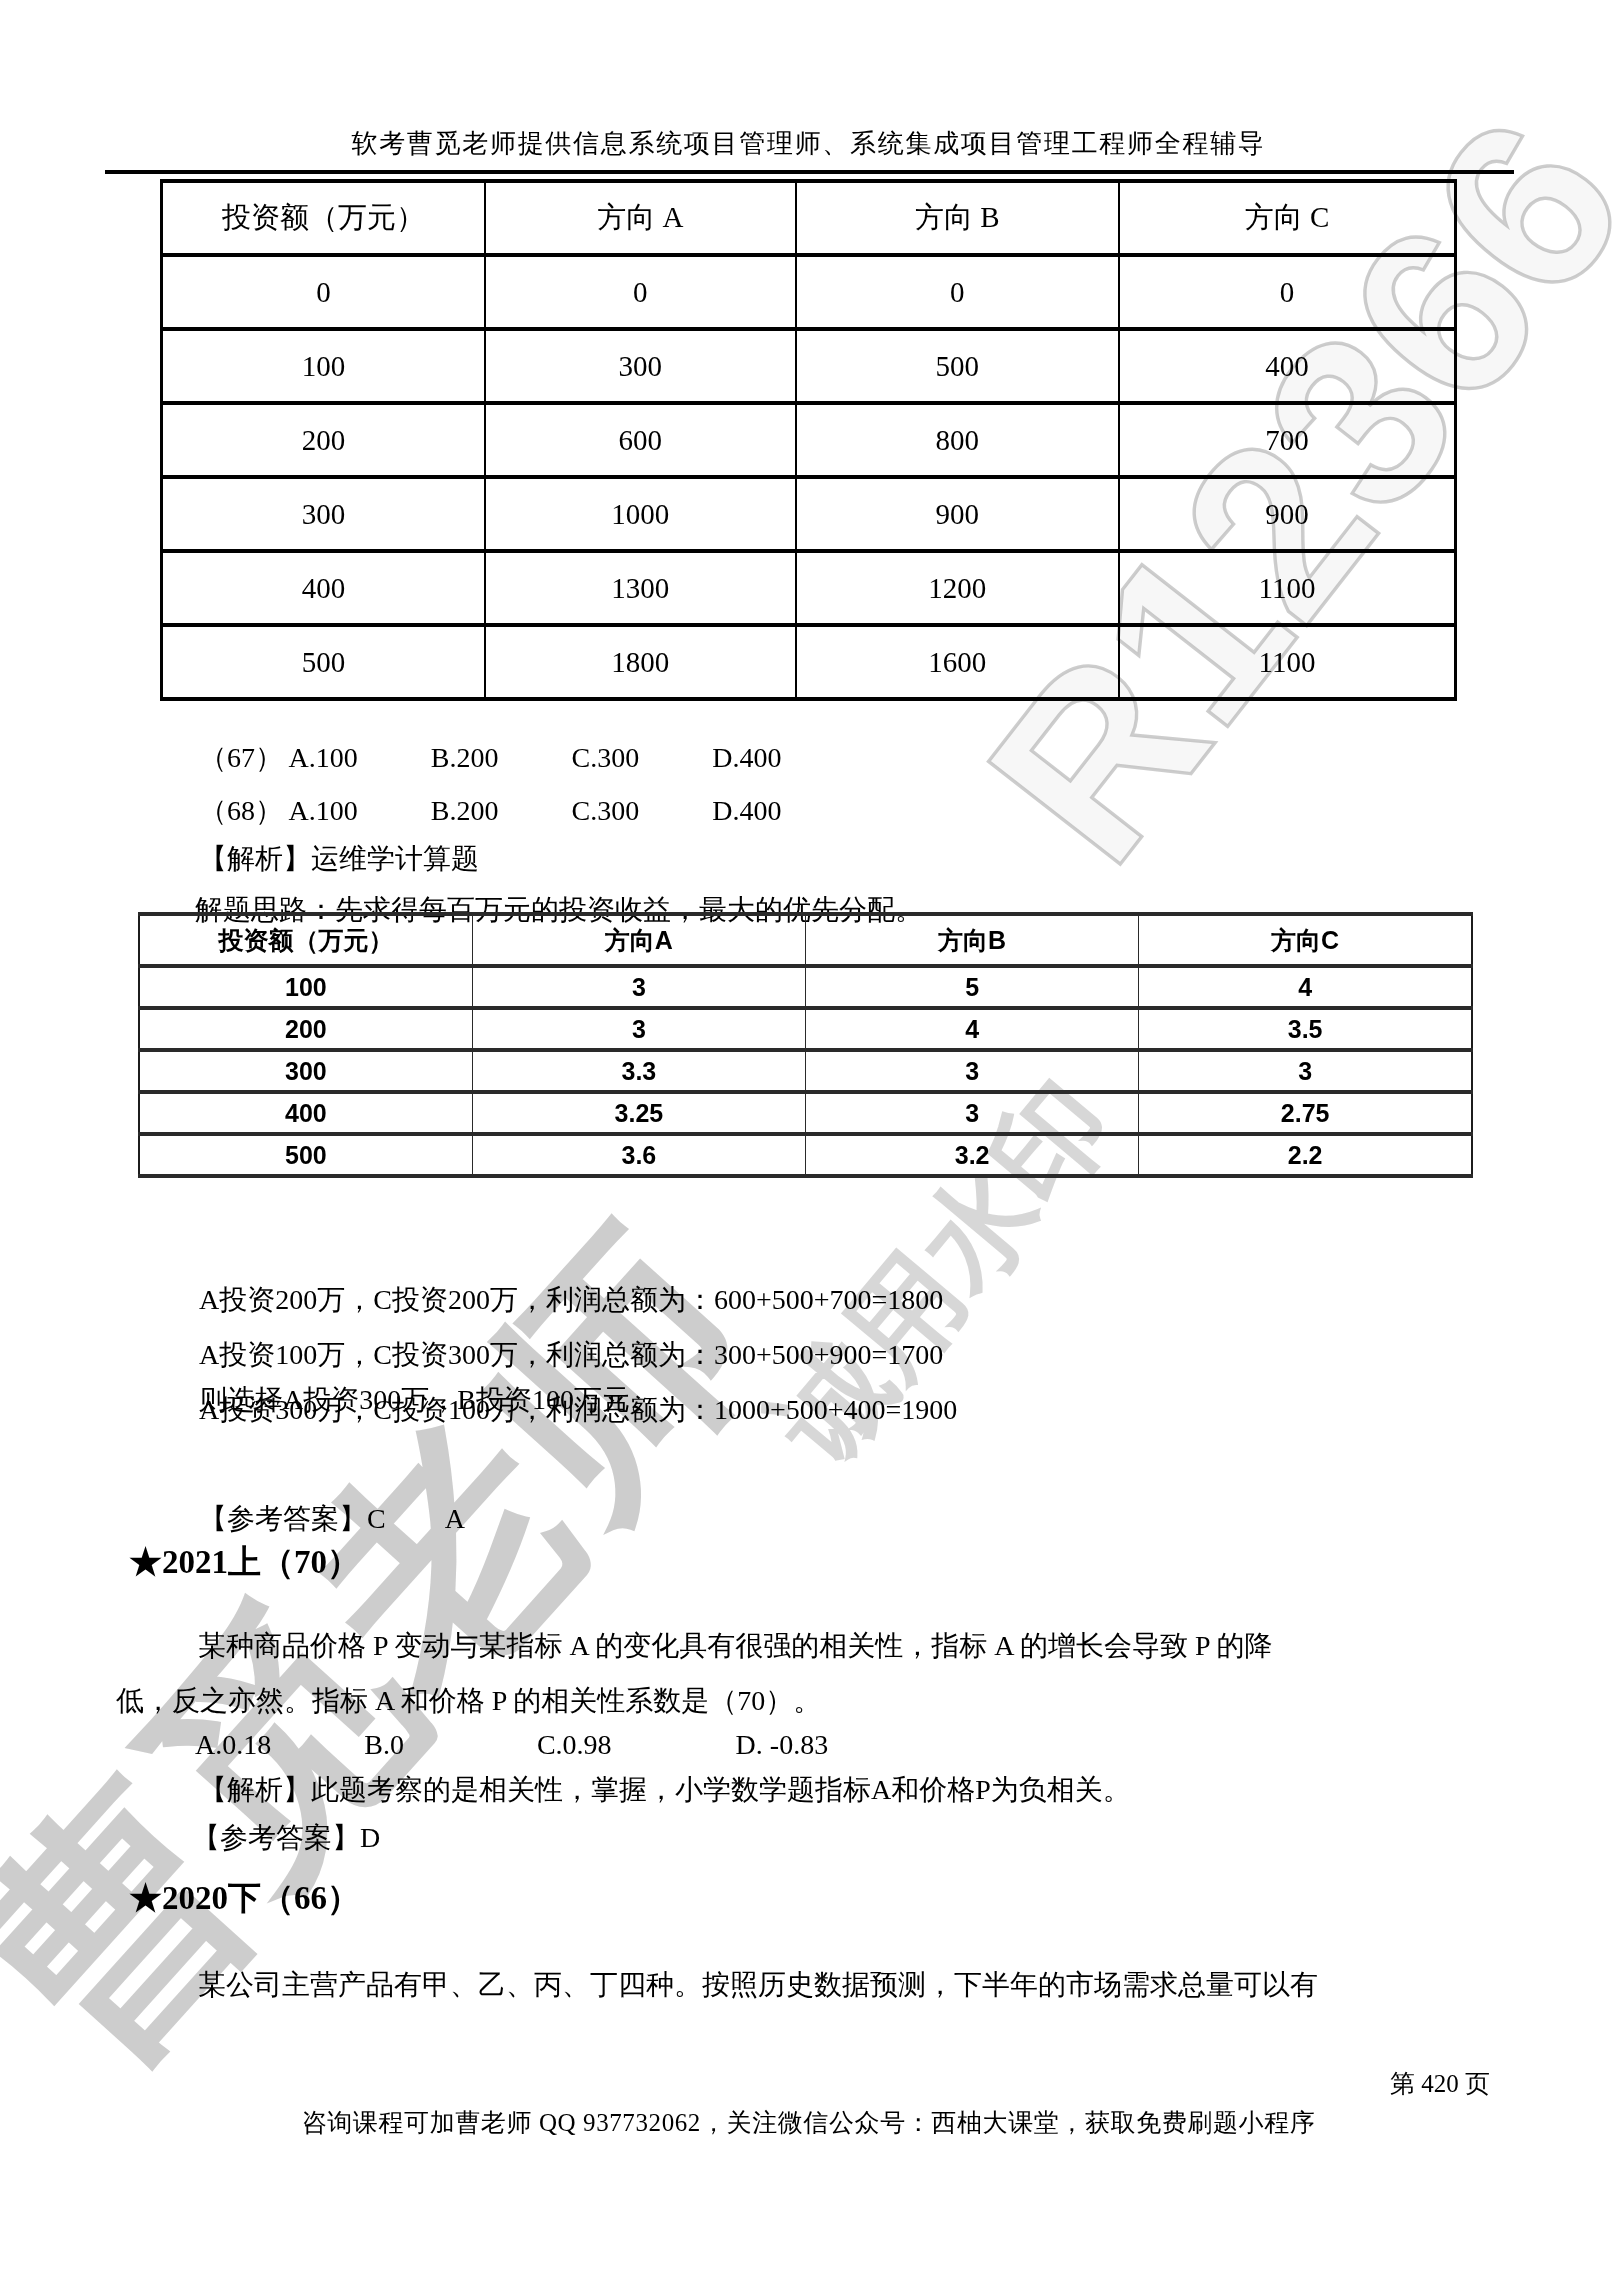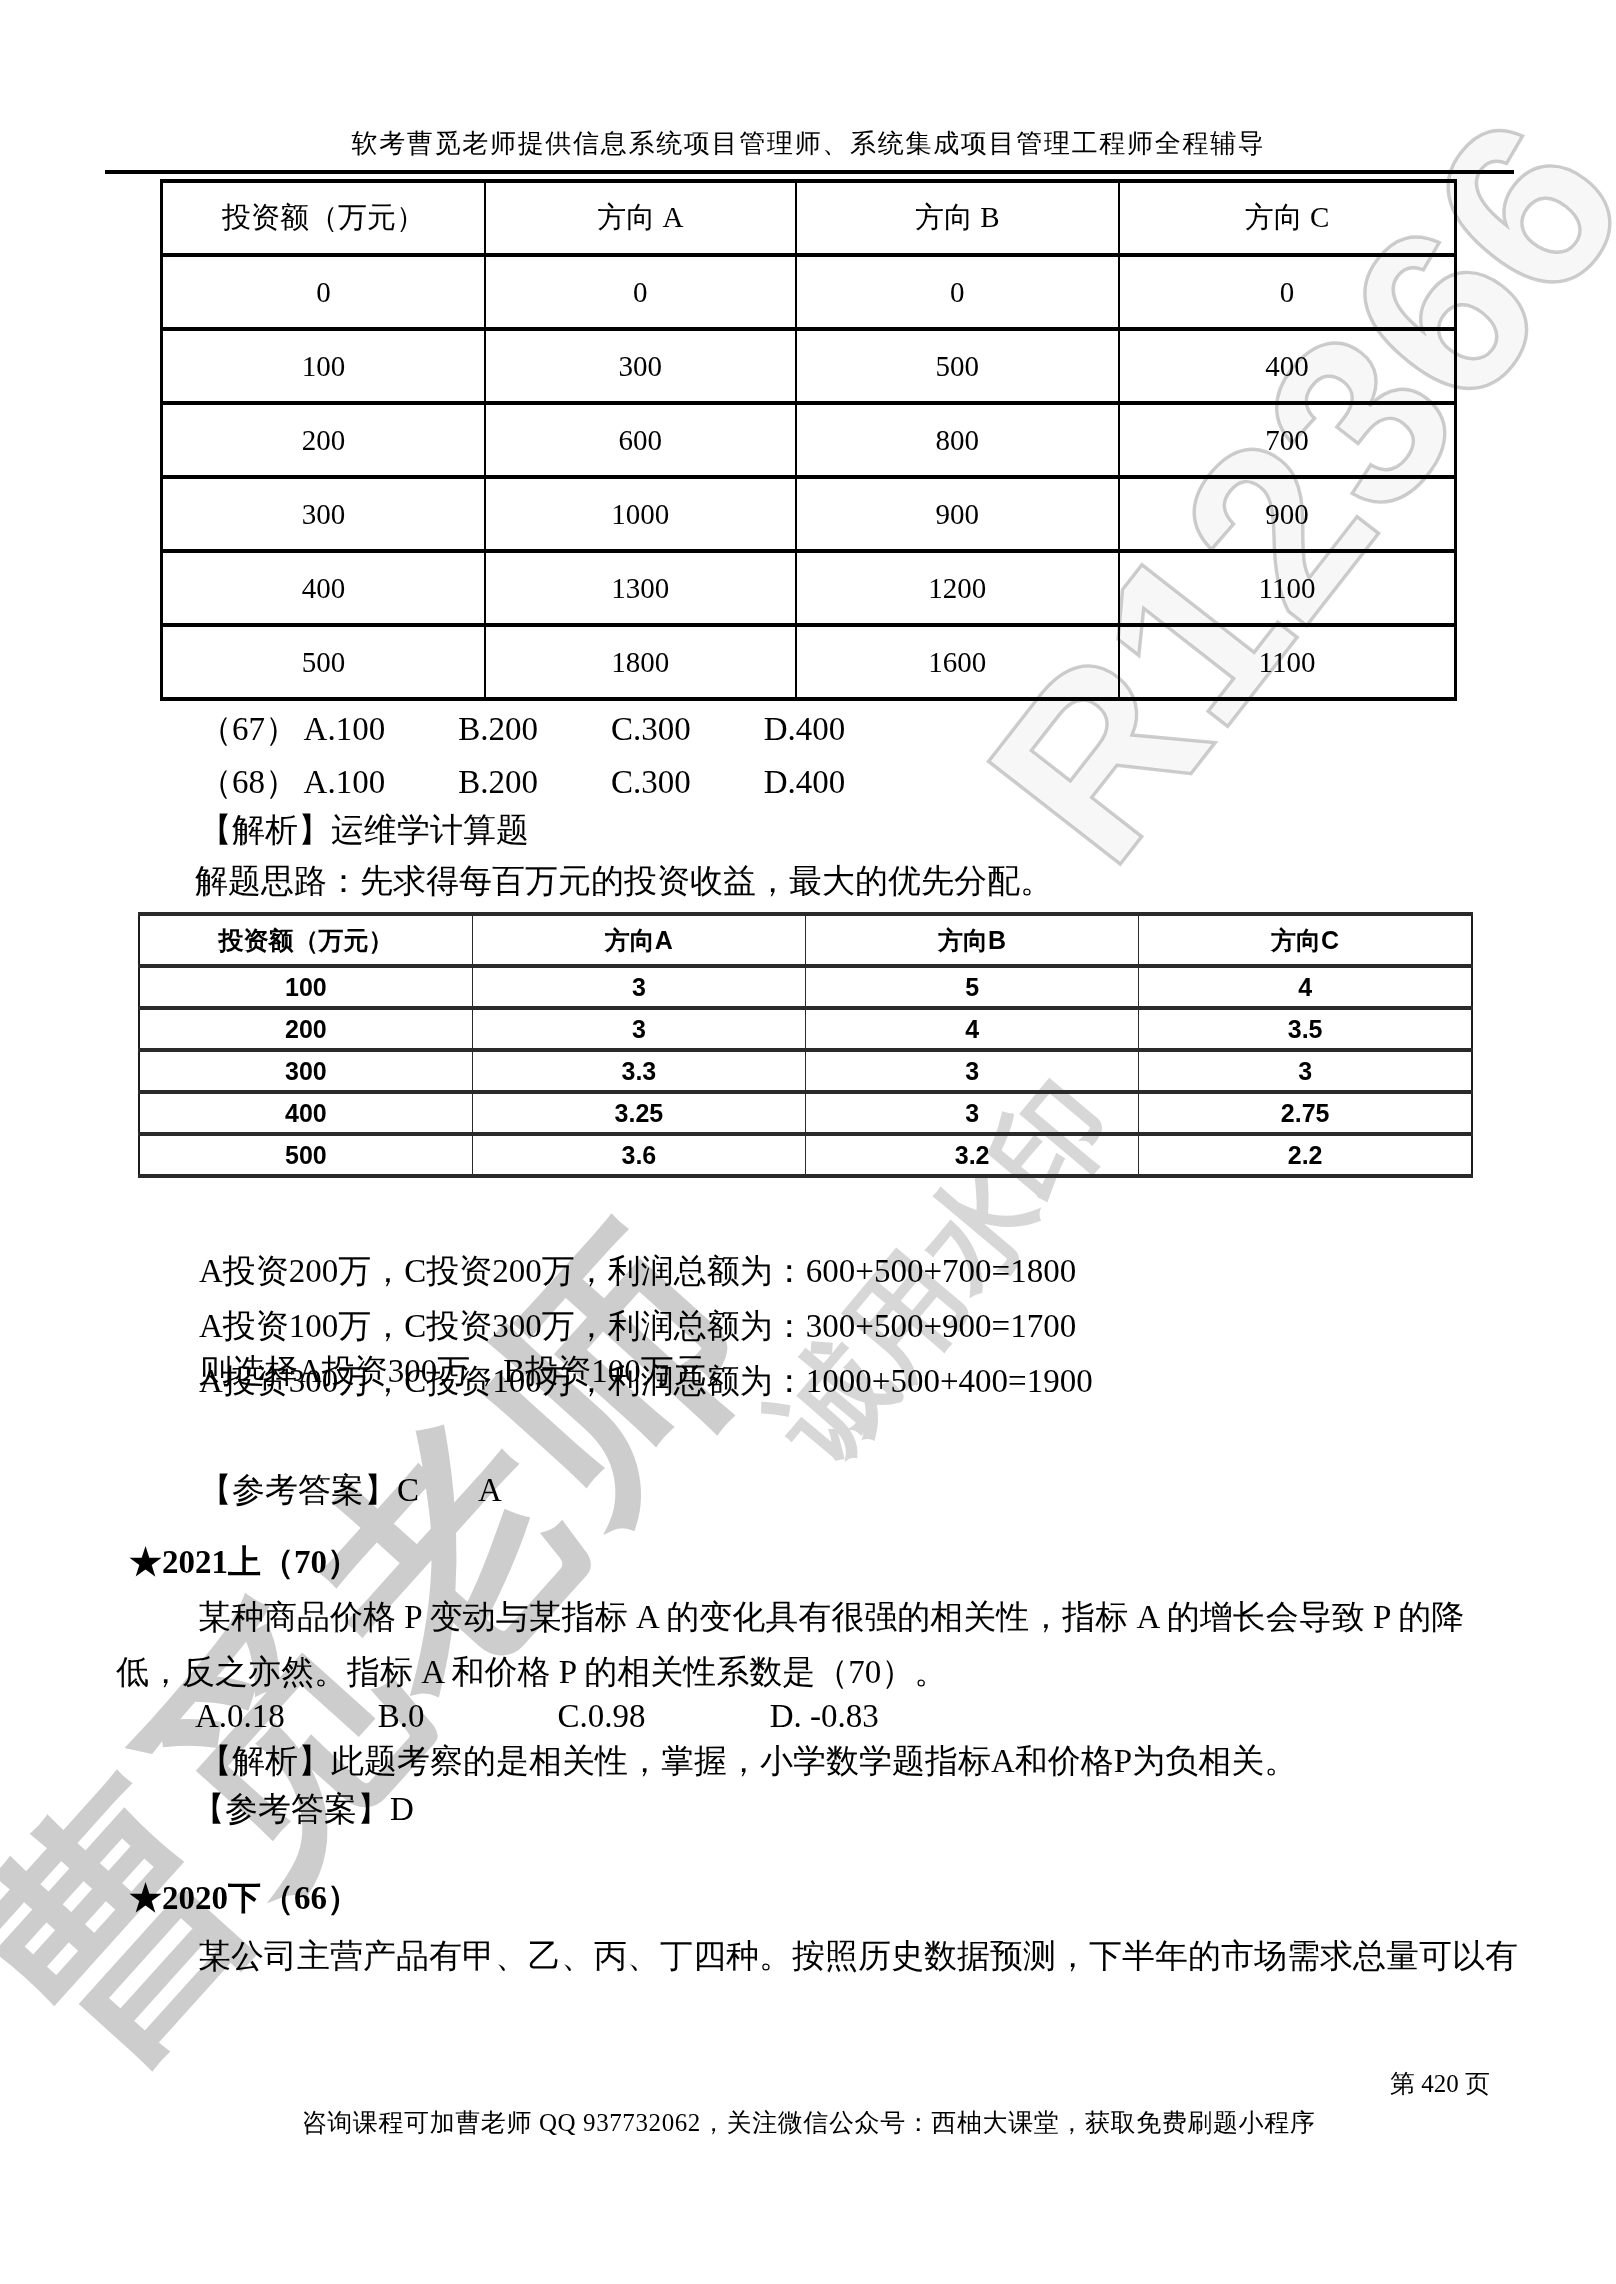--- a/index.html
+++ b/index.html
@@ -8,21 +8,21 @@
   .wm-layer{position:absolute;inset:0;z-index:1;}
   .content{position:absolute;inset:0;z-index:2;}
   .wm{position:absolute;font-weight:bold;white-space:nowrap;}
   .wm-name{left:-130px;top:1484px;font-size:248px;color:rgba(130,130,130,0.40);transform:rotate(-48deg);}
   .wm-id{left:880px;top:350px;font-size:243px;color:rgba(0,0,0,0.03);
          -webkit-text-stroke:3.4px rgba(145,145,145,0.45);transform:rotate(-52deg);
          font-family:"Liberation Sans","DejaVu Sans",sans-serif;}
   .wm-center{left:717px;top:1196px;font-size:113px;color:rgba(150,150,150,0.38);transform:rotate(-50deg);}
   .hdr{position:absolute;top:126px;left:0;width:100%;text-align:center;font-size:26px;letter-spacing:1.7px;}
   .hdr-rule{position:absolute;top:170px;left:105px;width:1409px;height:4px;background:#000;}
-  .line{position:absolute;font-size:33px;line-height:35px;white-space:nowrap;}
+  .line{position:absolute;font-size:28px;line-height:35px;white-space:nowrap;margin-top:28px;}
   .sec{position:absolute;font-size:33px;line-height:37px;font-weight:bold;white-space:nowrap;}
   table{border-collapse:collapse;position:absolute;table-layout:fixed;background:transparent;}
   .t1{left:160px;top:179px;width:1297px;font-size:29px;border:3.4px solid #000;}
   .t1 th,.t1 td{border:2.3px solid #000;border-top-width:4.5px;border-bottom-width:4.5px;
                 text-align:center;font-weight:normal;padding:0;}
   .t1 thead tr{height:74px;}
   .t1 tbody tr{height:74px;}
   .t1 col:nth-child(1){width:25%;} .t1 col:nth-child(2){width:24%;}
   .t1 col:nth-child(3){width:25%;} .t1 col:nth-child(4){width:26%;}
   .t2{left:138px;top:912px;width:1335px;font-size:25px;border:2.8px solid #1c1c1c;

